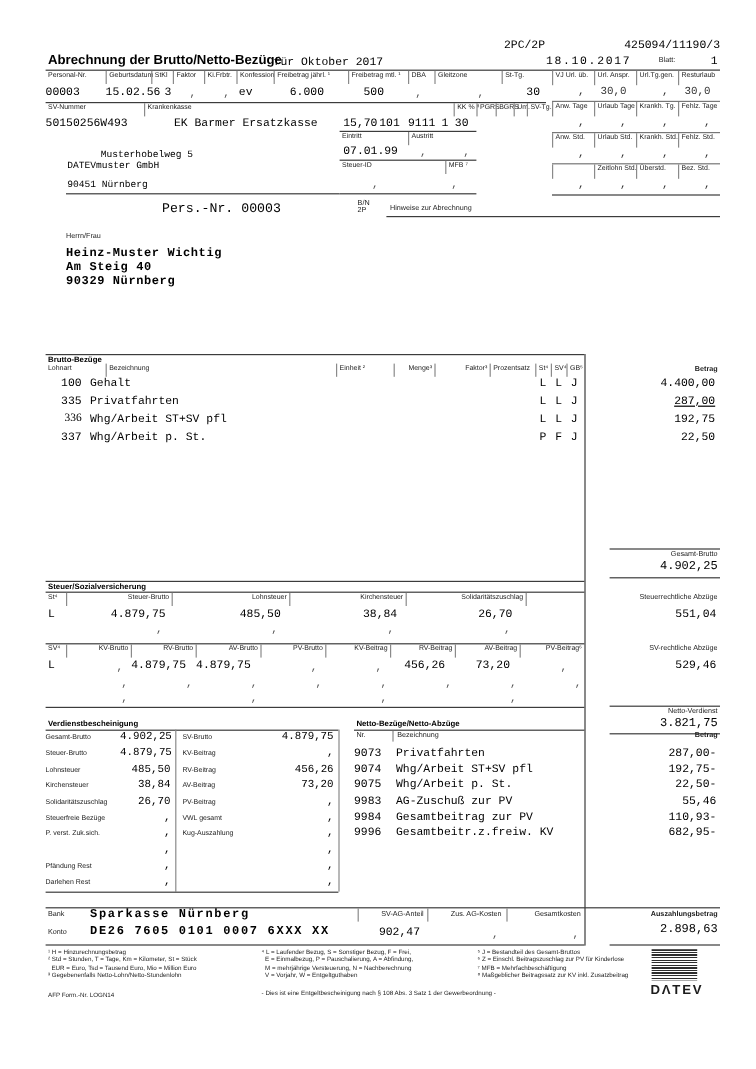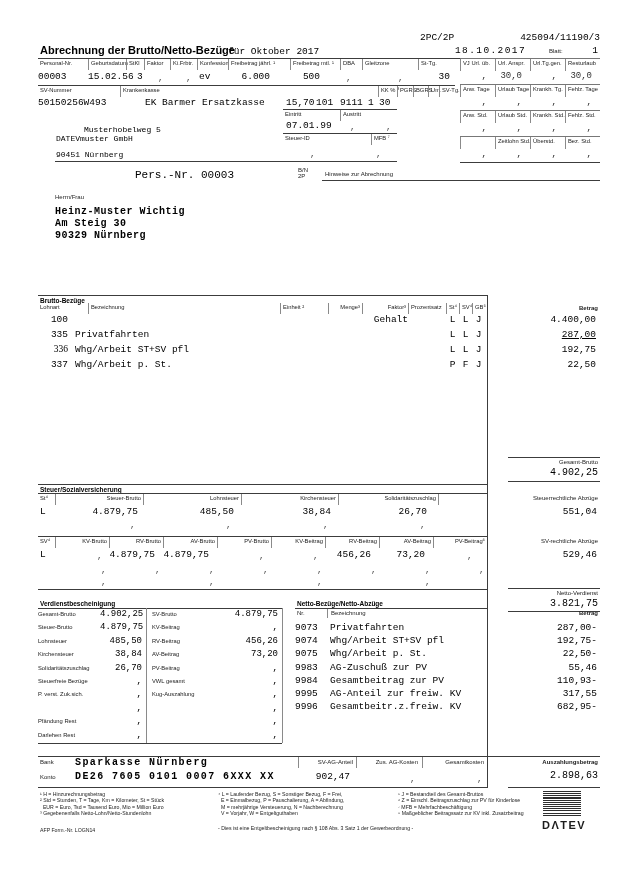--- a/index.html
+++ b/index.html
@@ -192,21 +192,21 @@
   <div class="hl" style="left:460px;top:162px;width:140px;"></div>
 
   <span class="val" style="left:135px;top:170px;font-size:11px;">Pers.-Nr. 00003</span>
   <span class="lbl" style="left:298px;top:167px;">B/N</span>
   <span class="lbl" style="left:298px;top:173px;">2P</span>
   <span class="lbl" style="left:325px;top:171px;">Hinweise zur Abrechnung</span>
   <div class="hl" style="left:322px;top:180px;width:278px;"></div>
 
   <span class="lbl" style="left:55px;top:194px;">Herrn/Frau</span>
   <span class="val v10" style="left:55px;top:206px;letter-spacing:0.5px;font-weight:600;">Heinz-Muster Wichtig</span>
-  <span class="val v10" style="left:55px;top:218px;letter-spacing:0.5px;font-weight:600;">Am Steig 30</span>
+  <span class="val v10" style="left:55px;top:218px;letter-spacing:0.5px;font-weight:600;">Am Steig 40</span>
   <span class="val v10" style="left:55px;top:230px;letter-spacing:0.5px;font-weight:600;">90329 Nürnberg</span>
 
   <div class="hl" style="left:38px;top:295px;width:449px;"></div>
   <span class="lbl sec" style="left:40px;top:297px;">Brutto-Bezüge</span>
   <div class="frow" style="left:38px;top:303px;width:449px;height:11px;">
     <span class="fc" style="width:50px;">Lohnart</span>
     <span class="fc" style="width:192px;">Bezeichnung</span>
     <span class="fc" style="width:48px;">Einheit ²</span>
     <span class="fc fcr" style="width:34px;">Menge³</span>
     <span class="fc fcr" style="width:46px;">Faktor³</span>
@@ -214,21 +214,21 @@
     <span class="fc" style="width:13px;padding-right:0;">St⁴</span>
     <span class="fc" style="width:13px;padding-right:0;">SV⁴</span>
     <span class="fc" style="width:15px;padding-right:0;">GB⁵</span>
   </div>
   <span class="lbl lblr" style="left:500px;top:305px;width:98px;font-weight:bold;">Betrag</span>
 
   <div style="position:absolute;left:38px;top:314px;width:559px;">
 
       <div class="brow">
         <span class="bc rr" style="width:30px;">100</span>
-        <span class="bc" style="width:340px;padding-left:7px;text-align:right;">Gehalt</span>
+        <span class="bc" style="width:340px;padding-left:7px;">Gehalt</span>
         <span class="bc" style="width:38px;"></span>
         <span class="bc cc" style="width:13px;">L</span>
         <span class="bc cc" style="width:13px;">L</span>
         <span class="bc cc" style="width:13px;">J</span>
         <span class="bc rr" style="width:112px;padding-right:1px;">4.400,00</span>
       </div>
 
       <div class="brow">
         <span class="bc rr" style="width:30px;">335</span>
         <span class="bc" style="width:340px;padding-left:7px;">Privatfahrten</span>
@@ -455,25 +455,20 @@
         <span class="bc" style="width:170px;padding-left:3px;">AG-Zuschuß zur PV</span>
         <span class="bc rr" style="flex:1;padding-right:1px;">55,46</span>
       </div>
 
       <div class="ntrow">
         <span class="bc" style="width:32px;">9984</span>
         <span class="bc" style="width:170px;padding-left:3px;">Gesamtbeitrag zur PV</span>
         <span class="bc rr" style="flex:1;padding-right:1px;">110,93-</span>
       </div>
 
-      <div class="ntrow">
-        <span class="bc" style="width:32px;">9995</span>
-        <span class="bc" style="width:170px;padding-left:3px;">AG-Anteil zur freiw. KV</span>
-        <span class="bc rr" style="flex:1;padding-right:1px;">317,55</span>
-      </div>
 
       <div class="ntrow">
         <span class="bc" style="width:32px;">9996</span>
         <span class="bc" style="width:170px;padding-left:3px;">Gesamtbeitr.z.freiw. KV</span>
         <span class="bc rr" style="flex:1;padding-right:1px;">682,95-</span>
       </div>
     </div>
 
   <div class="hl" style="left:38px;top:756px;width:562px;"></div>
   <span class="lbl" style="left:40px;top:759px;">Bank</span>

